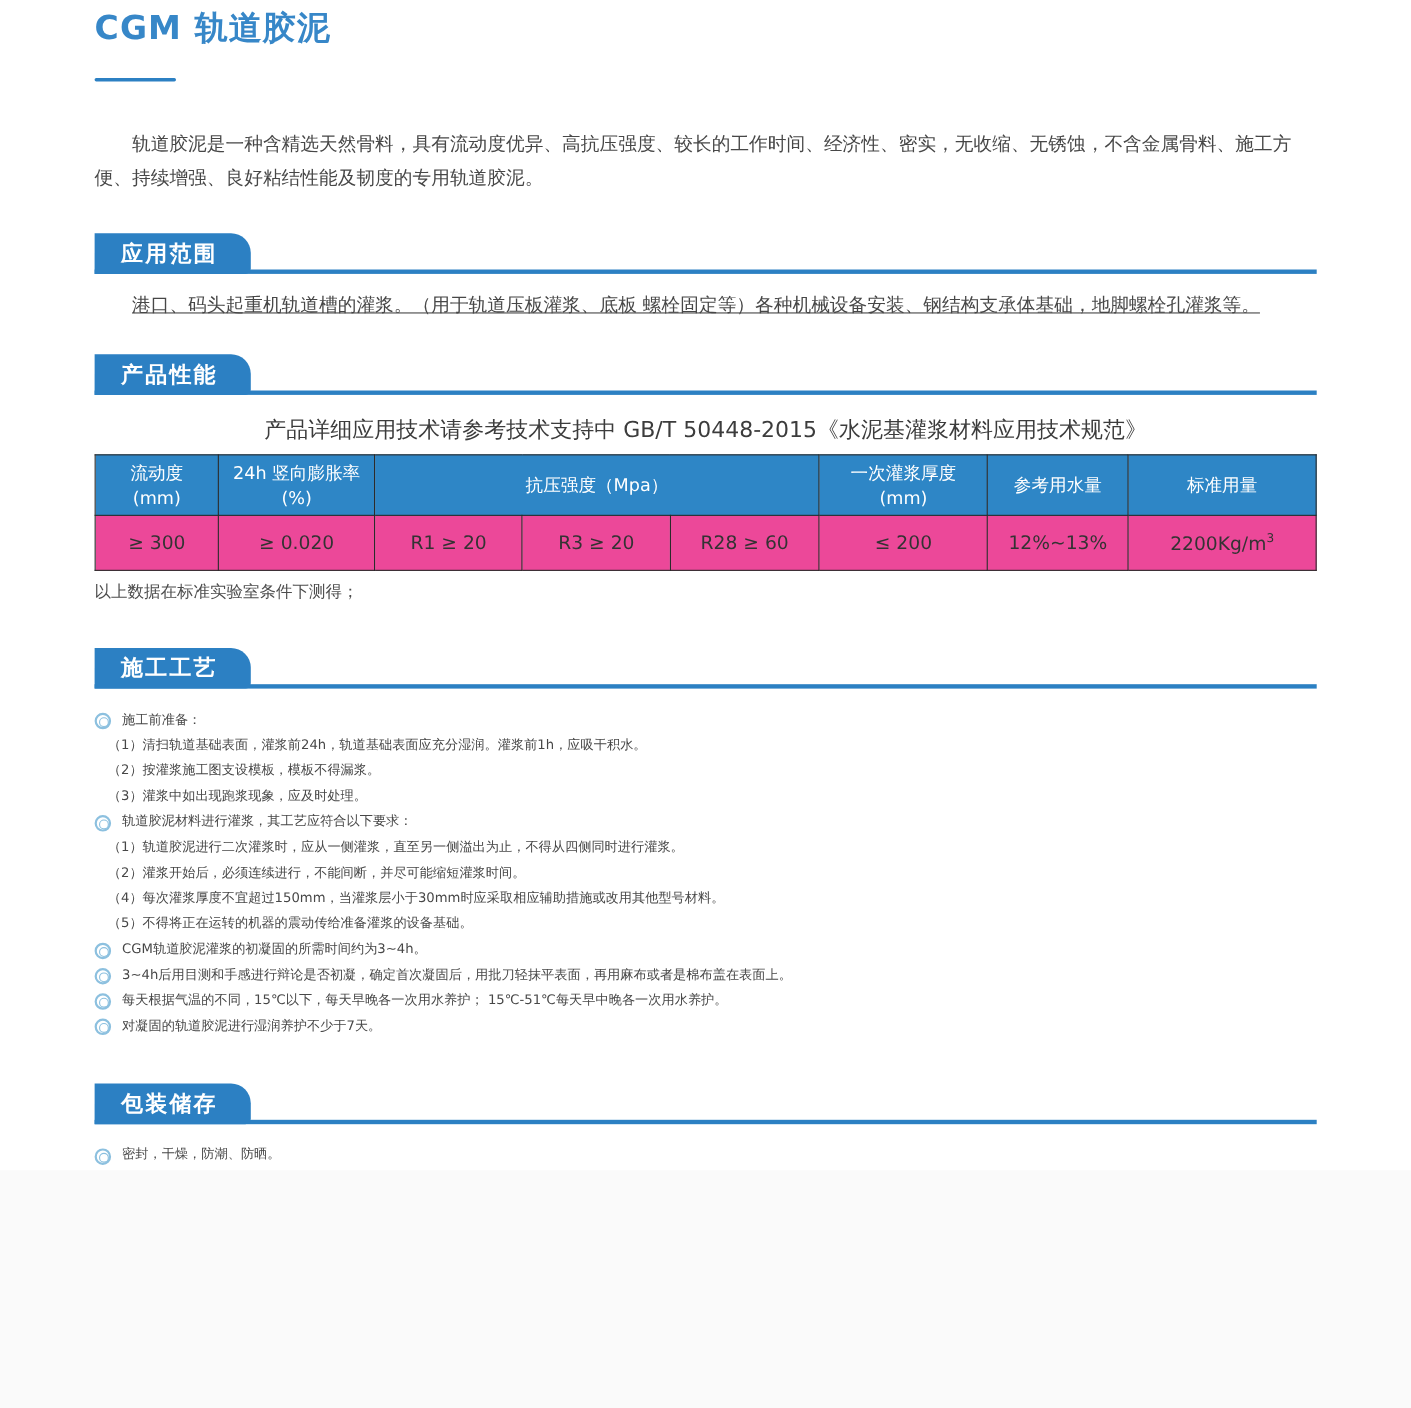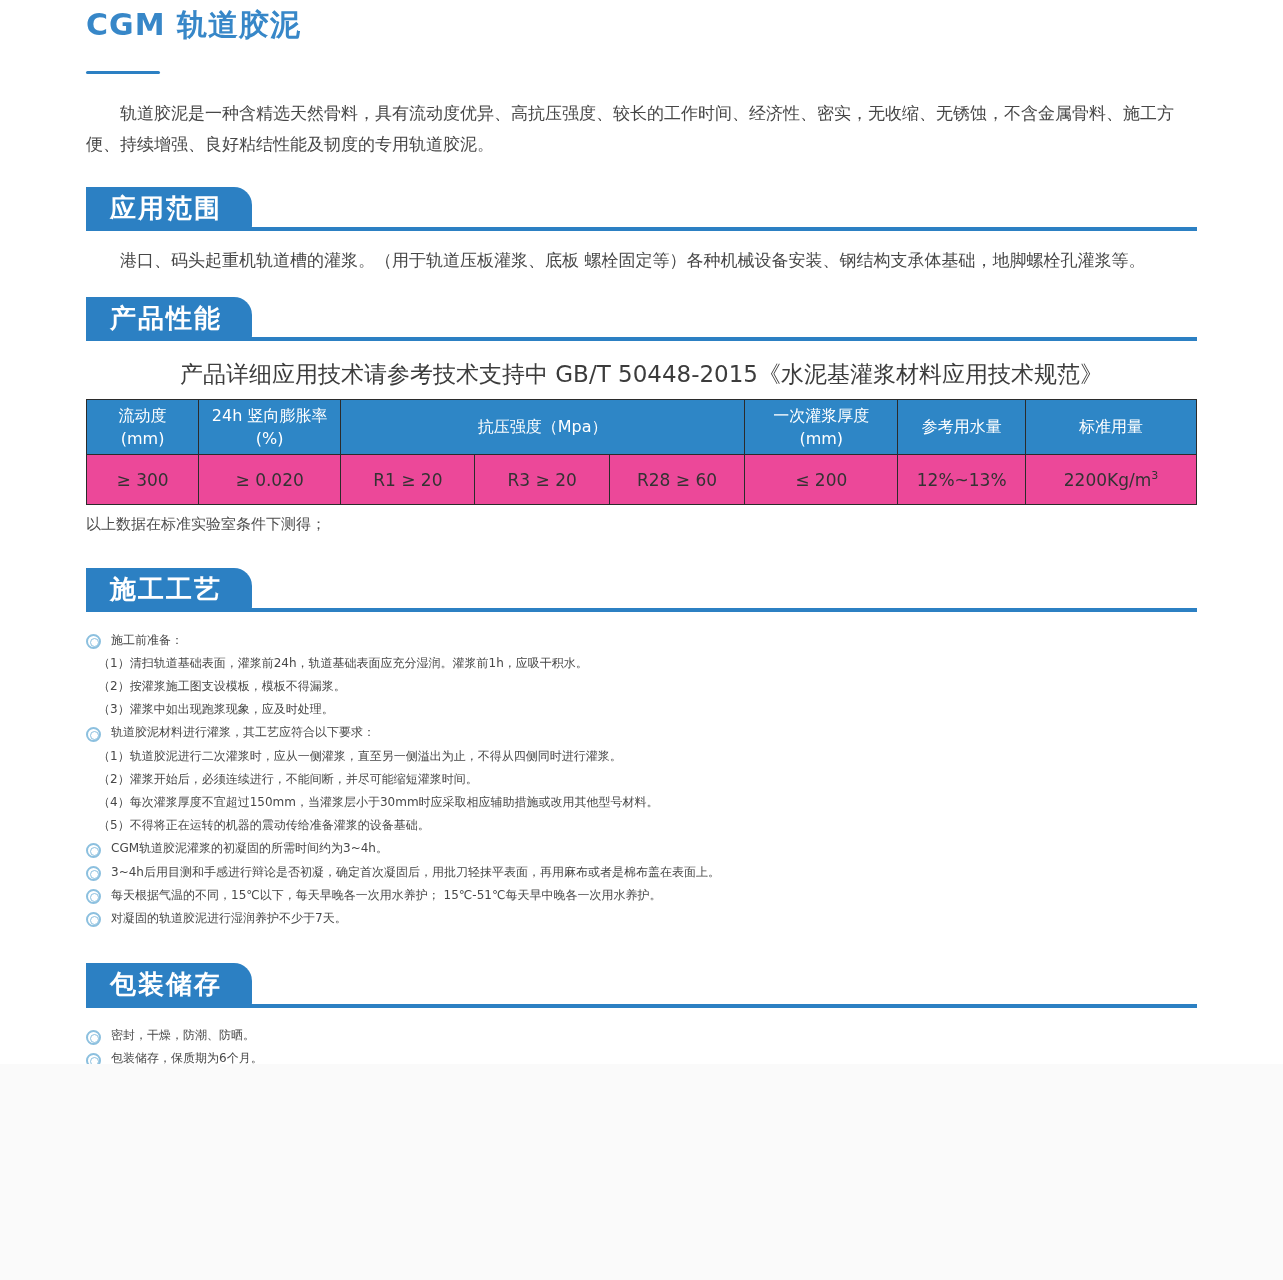--- a/index.html
+++ b/index.html
@@ -27,21 +27,21 @@
   }
   .title-underline {
     width: 74px;
     height: 3px;
     background: var(--accent, #2C80C3);
     margin-top: 25px;
     border-radius: 2px;
   }
   
   .intro {
-    margin-top: 24px;
+    margin-top: 42px;
     font-size: 17px;
     line-height: 1.85;
     text-indent: 2em;
     color: var(--body-text, #474747);
   }
   
   .section-header {
     position: relative;
     height: 38px;
     margin-top: 32px;
@@ -50,39 +50,40 @@
     position: absolute;
     left: 0; right: 0; bottom: 0;
     height: 4px;
     background: var(--accent, #2C80C3);
   }
   .section-badge {
     position: absolute;
     left: 0; bottom: 0;
     background: var(--accent, #2C80C3);
     color: #ffffff;
-    font-size: 26px;
+    font-size: 20px;
     font-weight: bold;
     letter-spacing: 2px;
     padding: 6px 30px 7px 24px;
     border-top-right-radius: 18px;
     border-bottom-right-radius: 5px;
     line-height: 1.2;
   }
   .section-body {
     margin-top: 15px;
     font-size: 17px;
     line-height: 1.7;
     text-indent: 2em;
+    text-decoration: underline;
   }
   
   .table-note-above {
     margin-top: 18px;
     text-align: center;
-    font-size: 23px;
+    font-size: 20px;
     color: #3c3c3c;
   }
   table.perf-table {
     width: 100%;
     margin-top: 9px;
     border-collapse: collapse;
     table-layout: fixed;
   }
   table.perf-table th, table.perf-table td {
     border: 1px solid var(--table-border, #2B2B2B);

